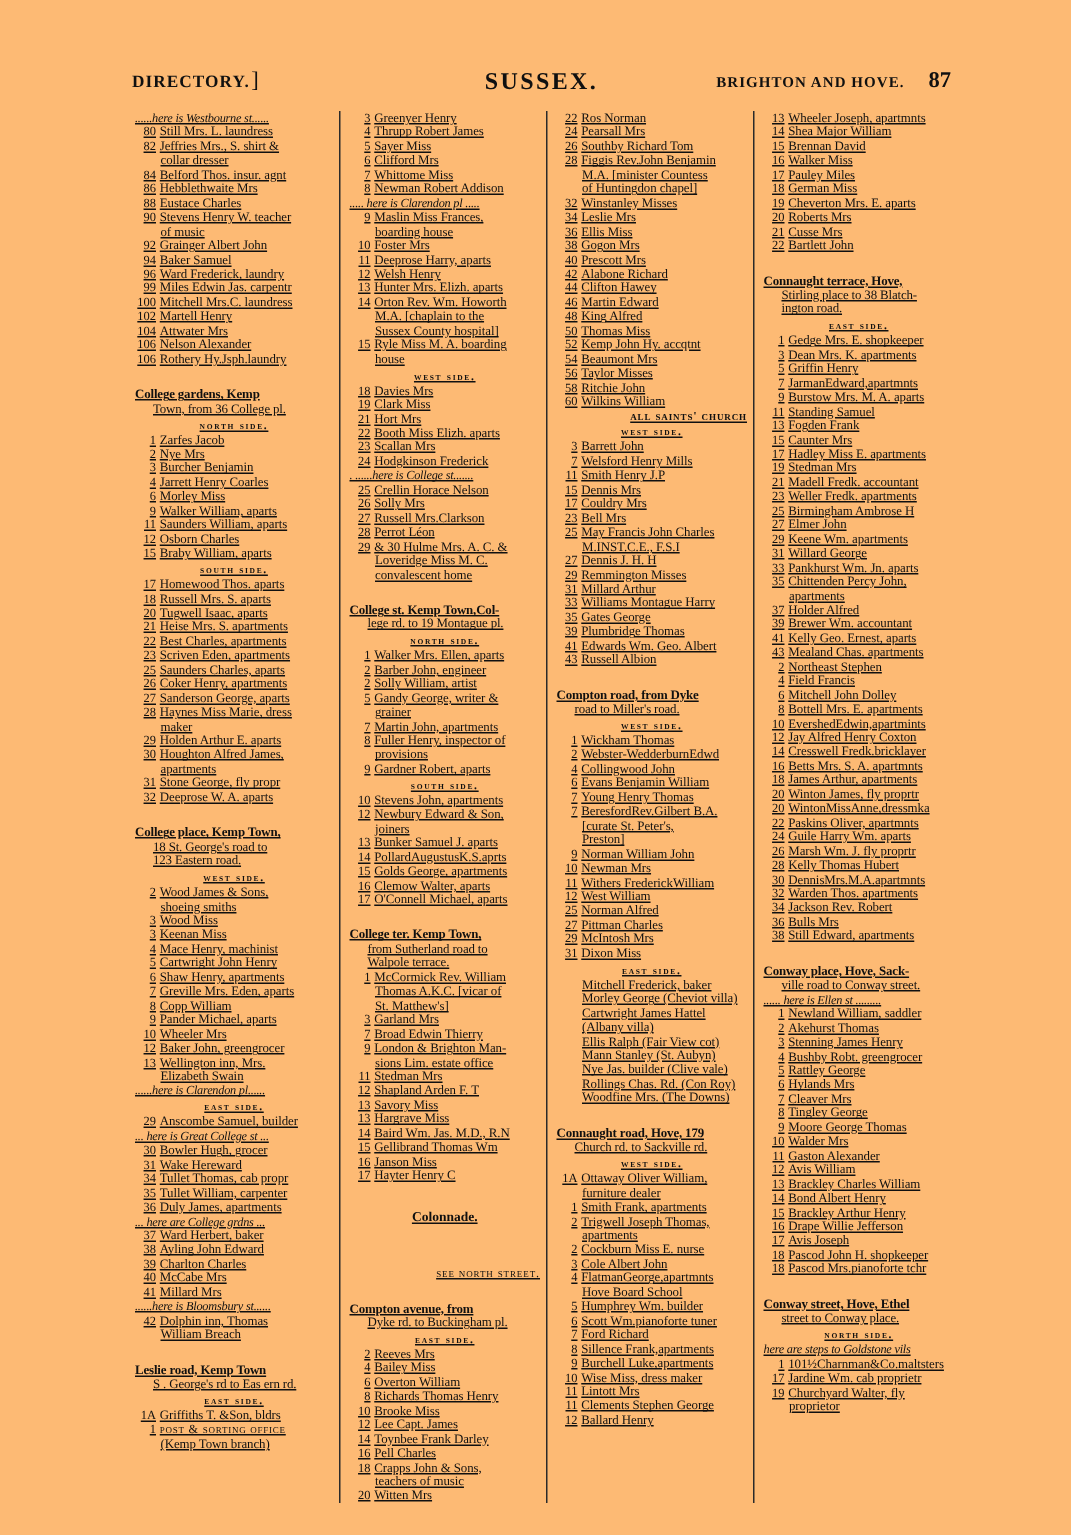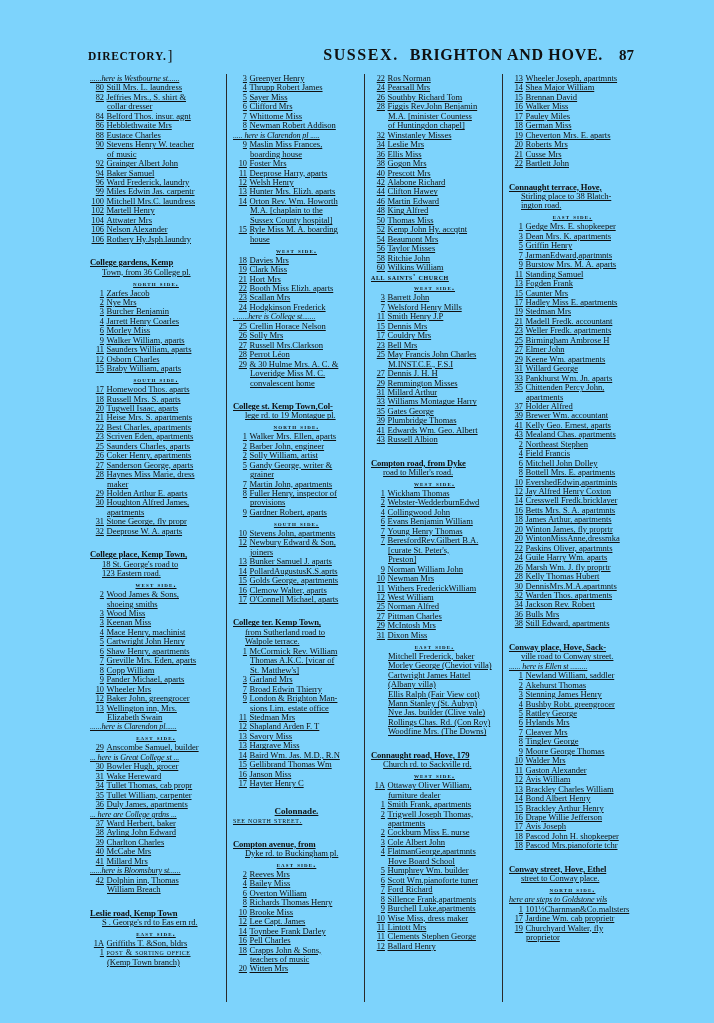--- a/index.html
+++ b/index.html
@@ -13,21 +13,21 @@
     font-family: "Liberation Serif", serif;
     color: #101010;
     position: relative;
     overflow: hidden;
   }
   .page {
     position: absolute;
     left: 0; top: 0;
     width: 714px;
     height: 1023px;
-    background: #7dd3fc;
+    background: #fdba74;
   }
   
   .running-head {
     position: absolute;
     left: 88px;
     top: 46px;
     width: 546px;
     height: 22px;
     display: flex;
     align-items: baseline;
@@ -57,21 +57,21 @@
     white-space: nowrap;
   }
   .rh-right {
     display: flex;
     align-items: baseline;
     gap: 16px;
     white-space: nowrap;
   }
   .rh-right .place {
     font-variant: small-caps;
-    font-size: 16px;
+    font-size: 10px;
     letter-spacing: 0.7px;
     font-weight: 700;
   }
   .rh-right .folio {
     font-size: 15px;
     font-weight: 700;
   }
   
   .columns {
     position: absolute;
@@ -148,33 +148,34 @@
     white-space: nowrap;
     letter-spacing: -0.15px;
   }
   .caps-entry {
     font-variant: small-caps;
     text-transform: lowercase;
     letter-spacing: 0.5px;
     font-size: 8.2px;
   }
   .church {
-    text-align: left;
+    text-align: right;
     font-variant: small-caps;
     text-transform: lowercase;
     font-size: 8.2px;
     letter-spacing: 0.6px;
     font-weight: 600;
   }
   .seealso {
-    text-align: left;
+    text-align: right;
     font-variant: small-caps;
     text-transform: lowercase;
     font-size: 8.1px;
     letter-spacing: 0.6px;
+    margin-top: 28px;
   }
   .xref-title {
     text-align: center;
     font-weight: 700;
     font-size: 9px;
     margin-top: 18px;
   }
 </style>
 </head>
 <body>

